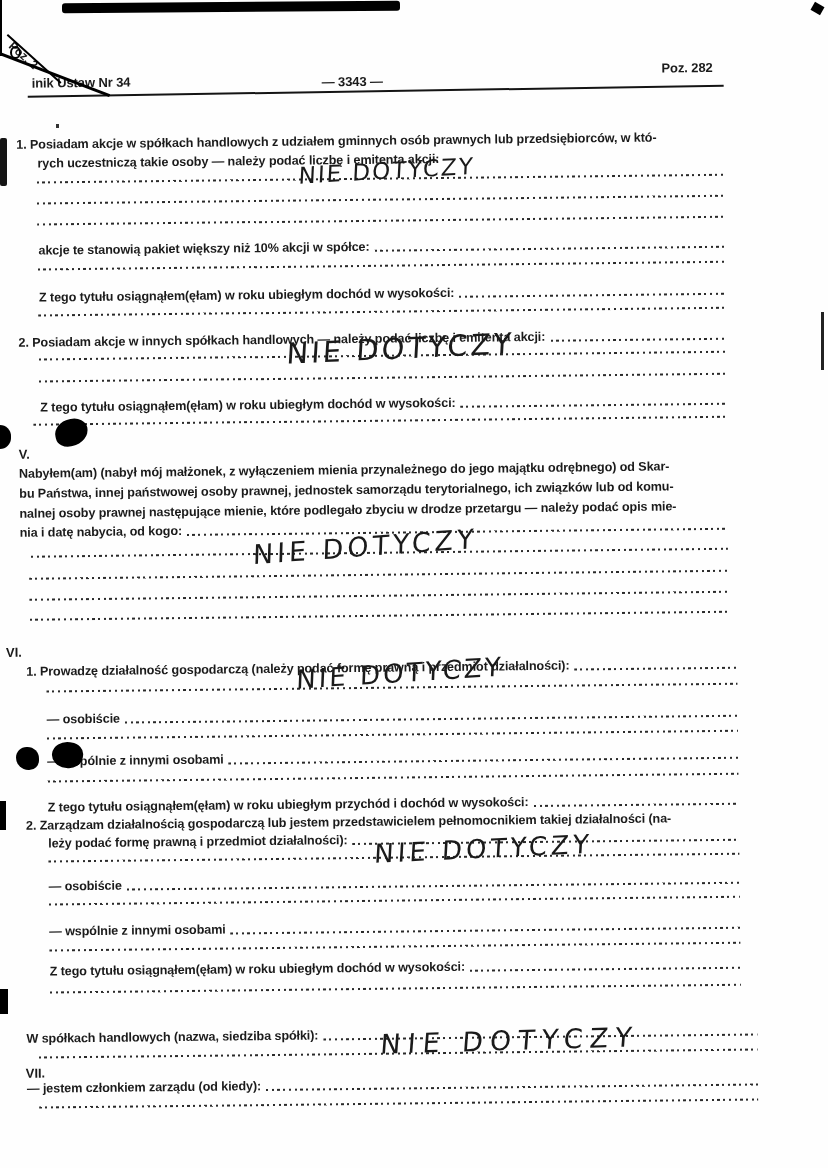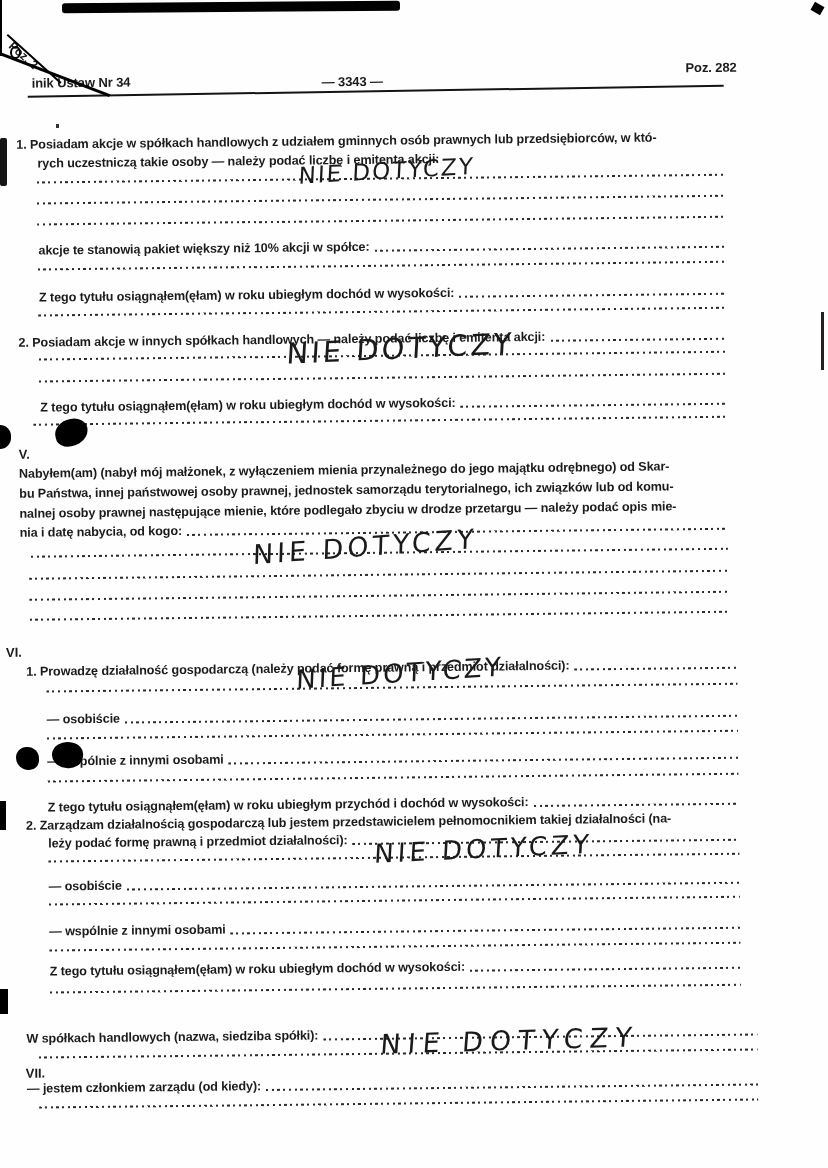--- a/index.html
+++ b/index.html
@@ -43,21 +43,21 @@
   <div class="art" style="left:56px;top:124px;width:3px;height:4px;background:#333;"></div>
 
   <div class="art" style="left:8px;top:34px;width:72px;height:2px;transform:rotate(42deg);transform-origin:0 0;"></div>
   <div class="t" style="left:16px;top:38px;transform:rotate(42deg);transform-origin:0 0;font-size:12px;">Poz. 2</div>
   <div class="art" style="left:0;top:52px;width:118px;height:2.5px;transform:rotate(21deg);transform-origin:0 0;"></div>
 
   <div class="content">
 
     <div class="t hdr" style="left:32px;top:76px;">inik Ustaw Nr 34</div>
     <div class="t hdr" style="left:322px;top:78px;">— 3343 —</div>
-    <div class="t hdr" style="left:662px;top:68px;margin-left:24px;">Poz. 282</div>
+    <div class="t hdr" style="left:662px;top:68px;">Poz. 282</div>
     <div class="rule" style="left:28px;top:96px;width:696px;transform:rotate(-0.25deg);transform-origin:0 0;"></div>
 
     <div class="t" style="left:16px;top:137px;">1. Posiadam akcje w spółkach handlowych z udziałem gminnych osób prawnych lub przedsiębiorców, w któ-</div>
     <div class="t" style="left:37px;top:156px;">rych uczestniczą takie osoby — należy podać liczbę i emitenta akcji:</div>
     <div class="dots" style="left:36px;top:182px;width:687px;"></div>
     <div class="dots" style="left:36px;top:203px;width:687px;"></div>
     <div class="dots" style="left:36px;top:224px;width:687px;"></div>
     <div class="hand" style="left:298px;top:166px;font-size:23px;letter-spacing:2px;transform:rotate(-2.5deg) skewX(-6deg);">NIE DOTYCZY</div>
 
     <div class="row" style="left:37px;top:243px;width:686px;">

